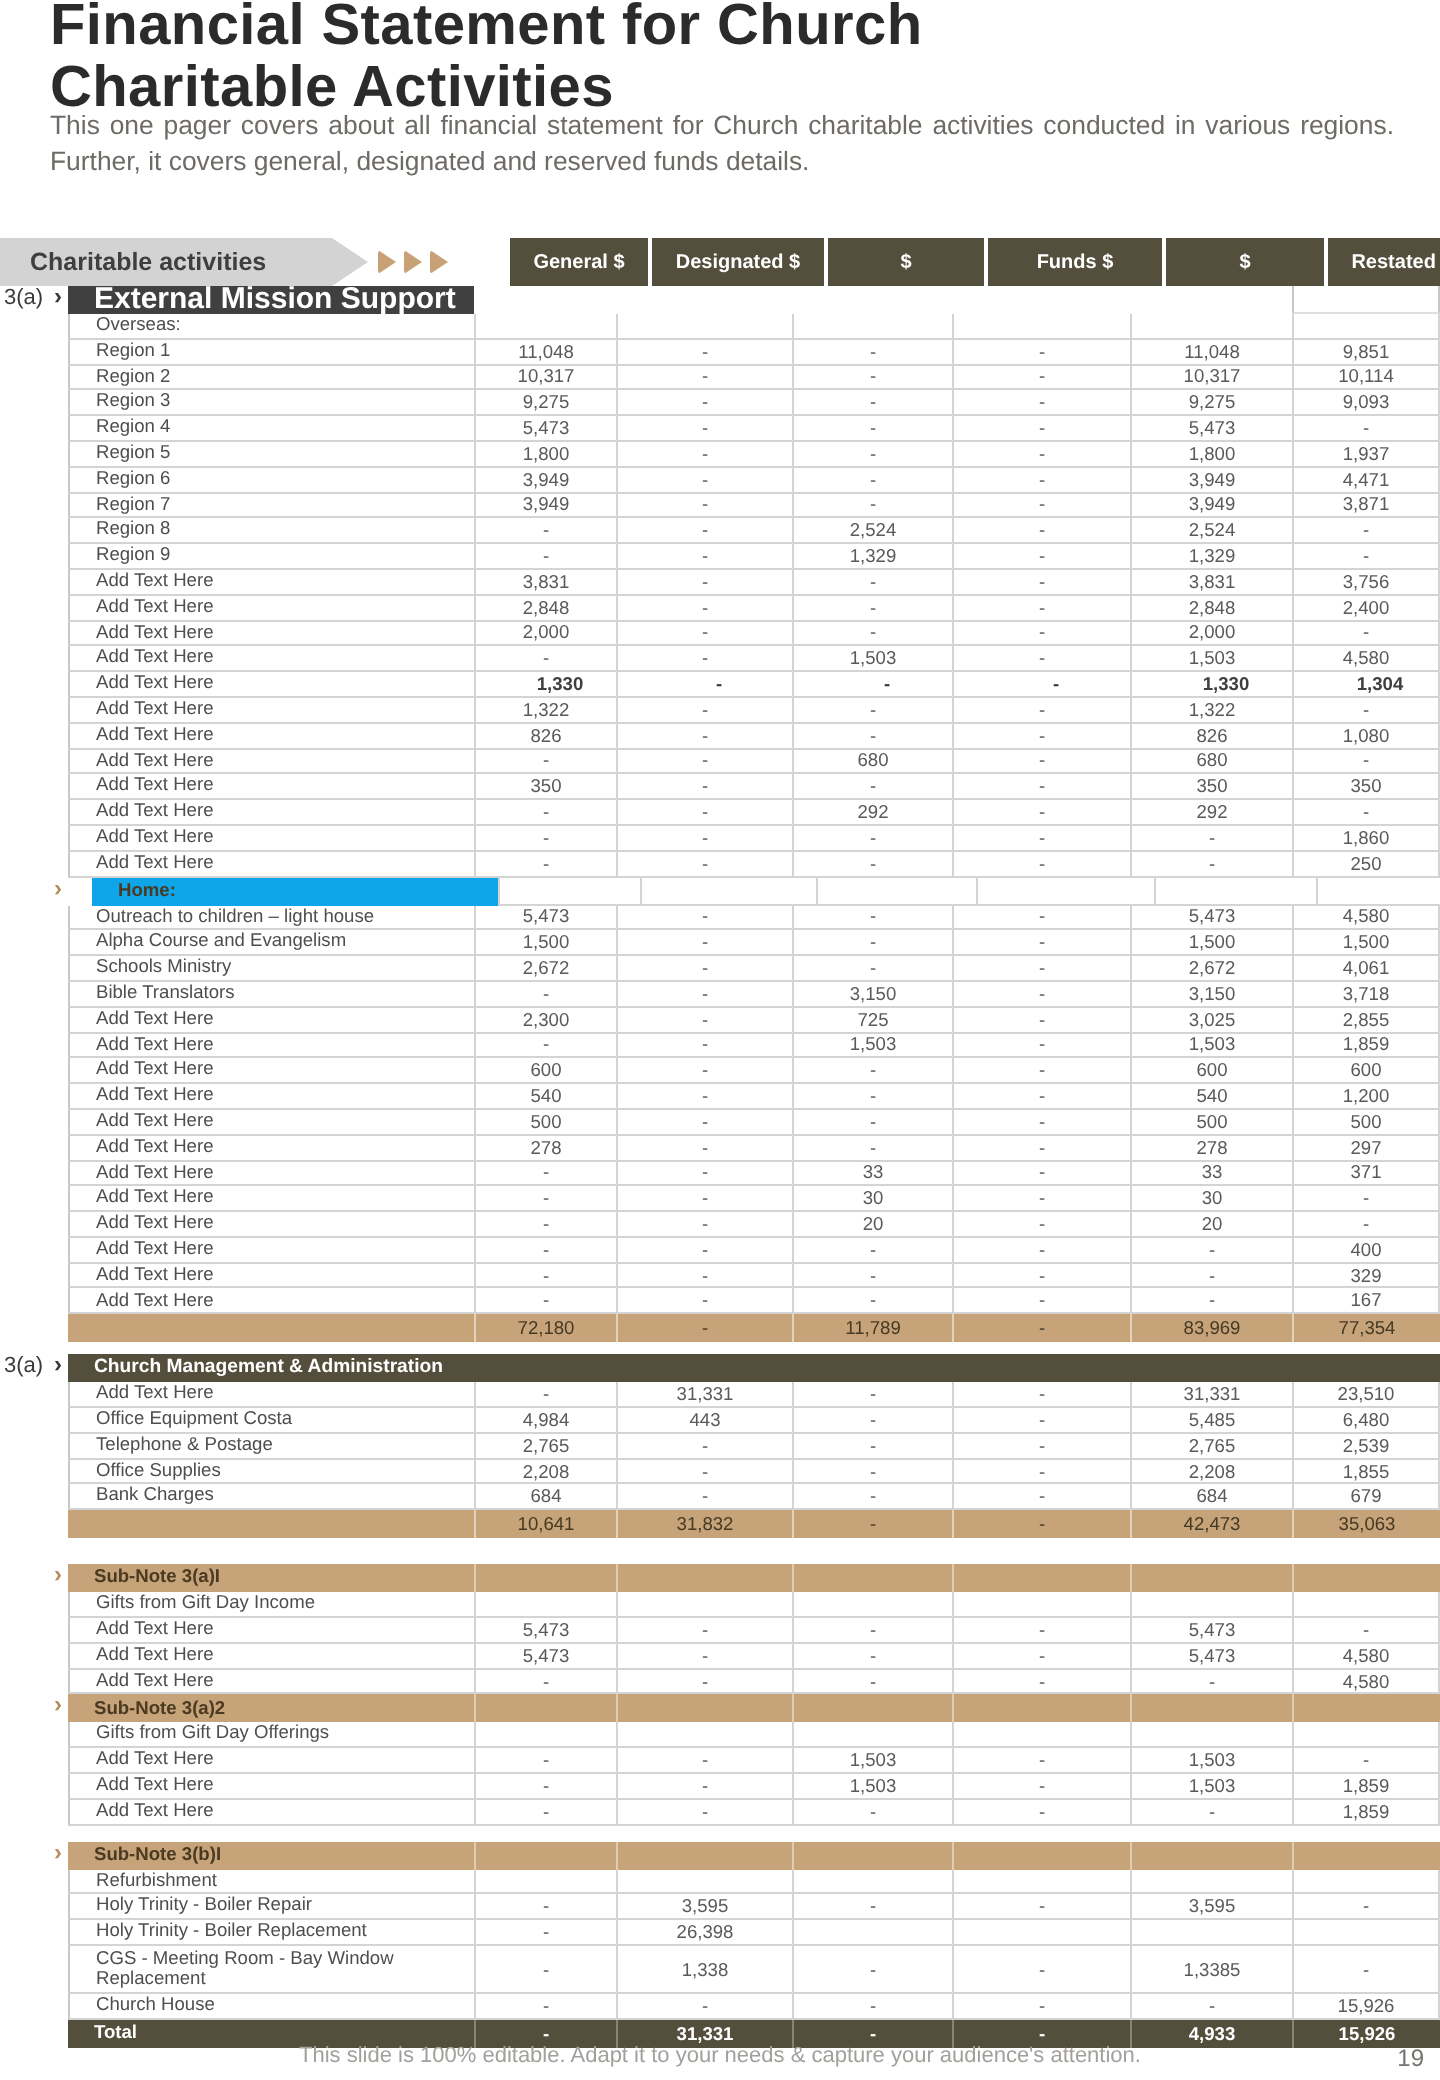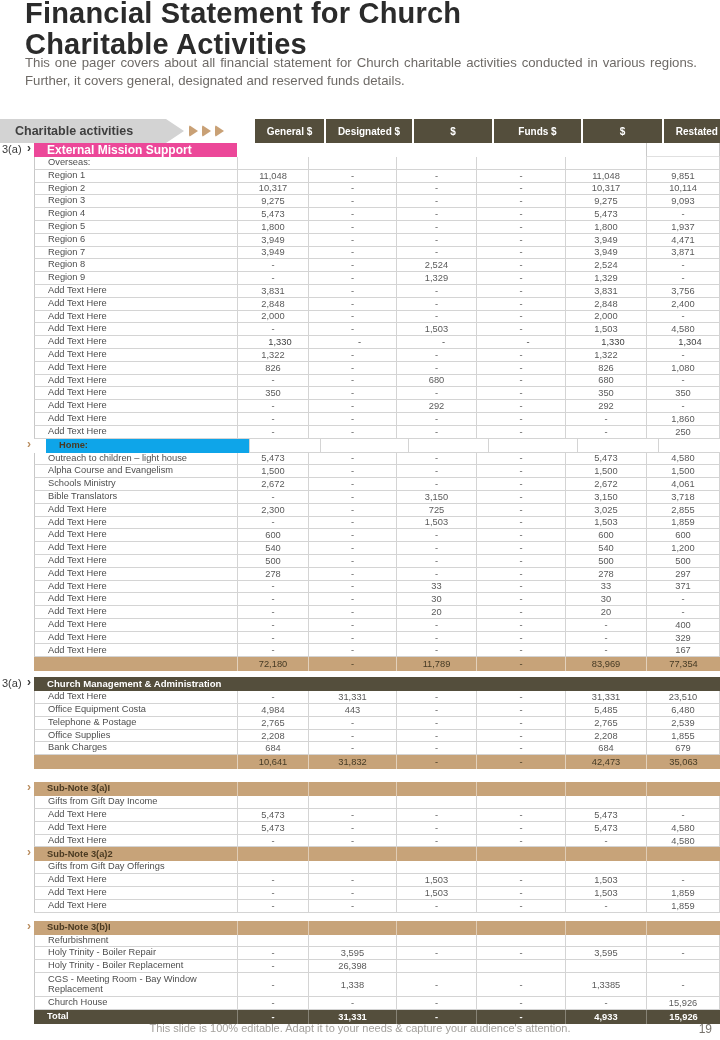--- a/index.html
+++ b/index.html
@@ -36,25 +36,25 @@
   .gut .ch{position:absolute;right:3px;top:-2px;font-size:12px;font-weight:bold;color:#3a3a3a;}
   .gut .ch.tan{color:#b98d5f;}
   .lbl{width:203px;flex:none;box-sizing:border-box;border-left:1px solid #c8c8c8;
        border-bottom:1px solid #d4d4d4;padding-left:13px;padding-right:4px;
        display:flex;align-items:center;color:#4e4e4e;line-height:1.05;}
   .vals{display:flex;width:483px;flex:none;}
   .vc{box-sizing:border-box;border-bottom:1px solid #d4d4d4;border-left:1px solid #d4d4d4;
       display:flex;align-items:center;justify-content:center;color:#5a5a5a;}
   .vc.c5{border-right:1px solid #d4d4d4;}
   .c0{width:71px;} .c1{width:88px;} .c2{width:80px;} .c3{width:89px;} .c4{width:81px;} .c5{width:74px;}
-  .trow.b .vc{font-weight:normal;color:#3f3f3f;padding-left:14px;}
+  .trow.b .vc{font-weight:bold;color:#3f3f3f;padding-left:14px;}
 
   
   .dark-label,.dark-full,.tan-label,.tan-full,.total-tan,.total-dark{height:14px;}
-  .dark-label .lbl{background:#ec4899;color:#fff;font-weight:bold;border:none;font-size:12px;}
+  .dark-label .lbl{background:#404040;color:#fff;font-weight:bold;border:none;font-size:15px;}
   .dark-label .vc{border:none;}
   .dark-label .vc.c5{border-left:1px solid #c8c8c8;border-right:1px solid #c8c8c8;border-bottom:1px solid #e0e0e0;}
   .tan-label .lbl{background:#0ea5e9;color:#4a3a22;font-weight:bold;border:none;margin-left:12px;}
   .dark-full .lbl,.dark-full .vc{background:#544e3c;color:#fff;border:none;}
   .dark-full .lbl{font-weight:bold;font-size:9.6px;}
   .tan-full .lbl,.tan-full .vc{background:#c7a379;color:#4a3a22;border:none;}
   .tan-full .lbl{font-weight:bold;}
   .tan-full .vc{border-left:1px solid rgba(255,255,255,.45);}
   .total-tan .lbl,.total-tan .vc{background:#c7a379;border:none;color:#453a24;font-weight:normal;}
   .total-tan .vc{border-left:1px solid rgba(255,255,255,.5);}

